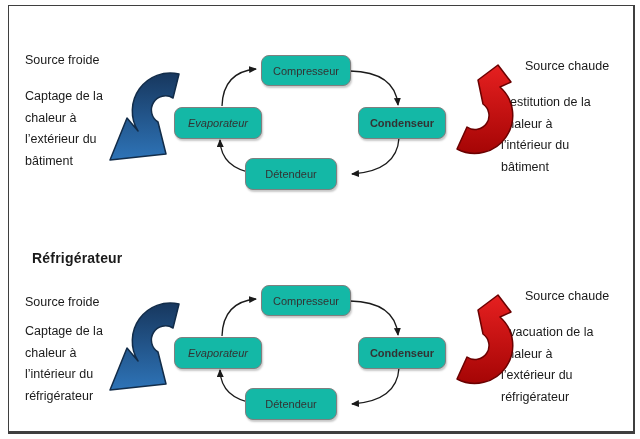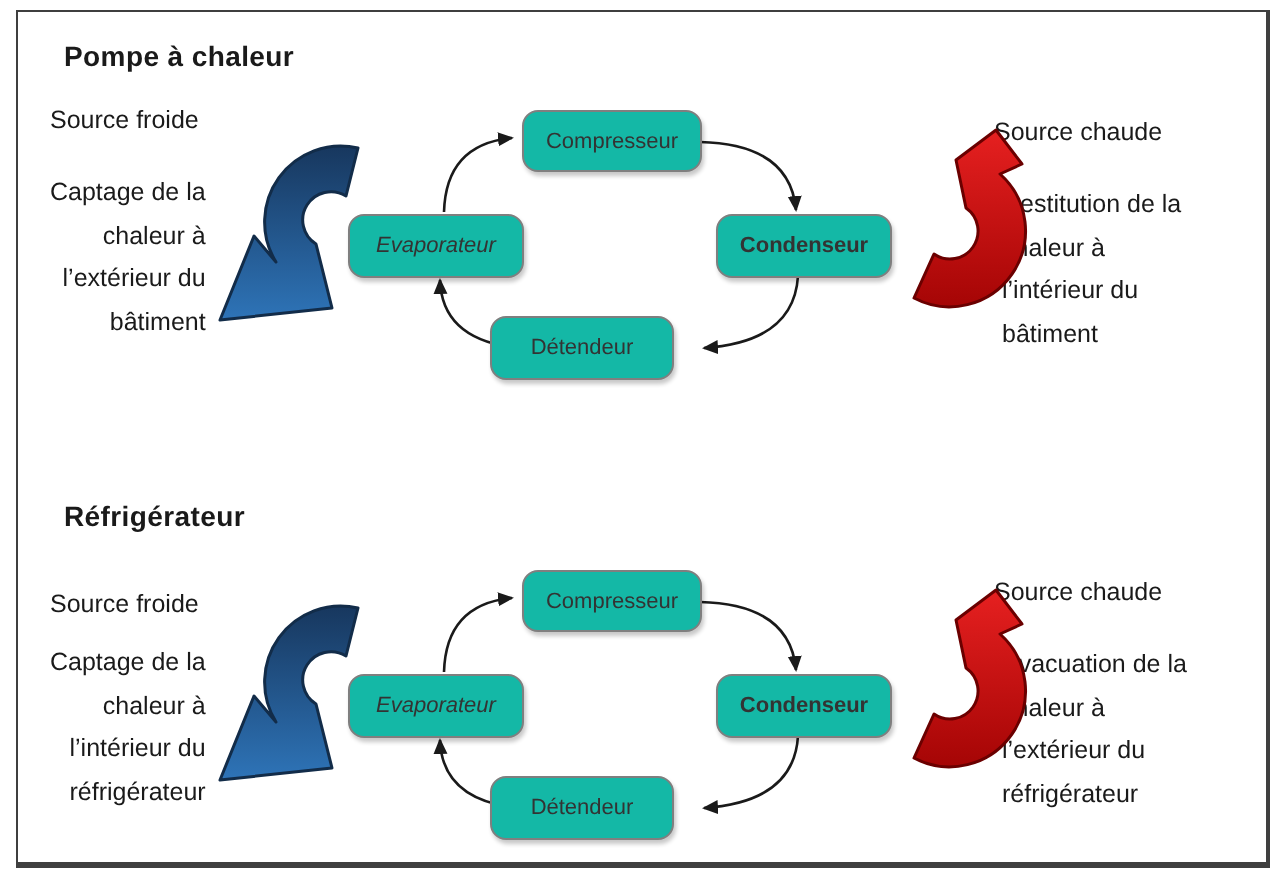--- a/index.html
+++ b/index.html
@@ -6,23 +6,23 @@
   #canvas{position:relative;width:640px;height:439px;background:#ffffff;
           font-family:"Liberation Sans", sans-serif;color:var(--text,#1a1a1a);overflow:hidden;}
   .frame{position:absolute;left:8px;top:5px;width:624px;height:425px;background:#ffffff;
          border:1px solid var(--frame-border,#3f3f3f);border-bottom-width:3px;border-right-width:2px;}
   .diagram{position:absolute;left:0;width:622px;height:215px;}
   .d1{top:0;}
   .d2{top:230px;}
   .dg-title{position:absolute;left:23px;top:14px;font-size:14px;font-weight:bold;letter-spacing:.2px;}
   .src-heading{position:absolute;font-size:12.5px;font-weight:normal;white-space:nowrap;}
   .cold-heading{left:16px;top:47px;}
-  .hot-heading{left:488px;top:53px;}
+  .hot-heading{left:516px;top:53px;}
   .src-para{position:absolute;font-size:12.5px;line-height:21.5px;white-space:nowrap;}
-  .cold-para{left:16px;top:80px;text-align:right;}
+  .cold-para{left:16px;top:80px;}
   .hot-para{left:492px;top:86px;}
   .d2 .cold-heading{top:59px;}
   .d2 .cold-para{top:85px;}
   .cycle-svg{position:absolute;left:0;top:0;width:622px;height:215px;z-index:1;}
   .node{position:absolute;z-index:2;background:#14b8a6;border:1px solid var(--box-border,#7f7f7f);
         border-radius:8px;display:flex;align-items:center;justify-content:center;
         font-size:11px;color:#333333;box-shadow:1px 2px 2px rgba(0,0,0,0.22);}
   .node-compressor{left:252px;top:49px;width:88px;height:29px;}
   .node-evaporator{left:165px;top:101px;width:86px;height:30px;font-style:italic;}
   .node-condenser{left:349px;top:101px;width:86px;height:30px;font-weight:bold;}
@@ -31,21 +31,20 @@
   .big-arrow-blue{stroke:var(--blue-arrow-stroke,#122c49);stroke-width:1.5px;stroke-linejoin:round;}
   .big-arrow-red{stroke:var(--red-arrow-stroke,#6b0000);stroke-width:1.5px;stroke-linejoin:round;}
 </style>
 </head>
 <body>
 
 <div id="canvas">
   <div class="frame">
 
     <div class="diagram d1">
-      <div class="dg-title">Pompe à chaleur</div>
 
       <div class="src-heading cold-heading">Source froide</div>
       <div class="src-para cold-para">
         <div>Captage de la</div>
         <div>chaleur à</div>
         <div>l’extérieur  du</div>
         <div>bâtiment</div>
       </div>
 
       <div class="src-heading hot-heading">Source chaude</div>

